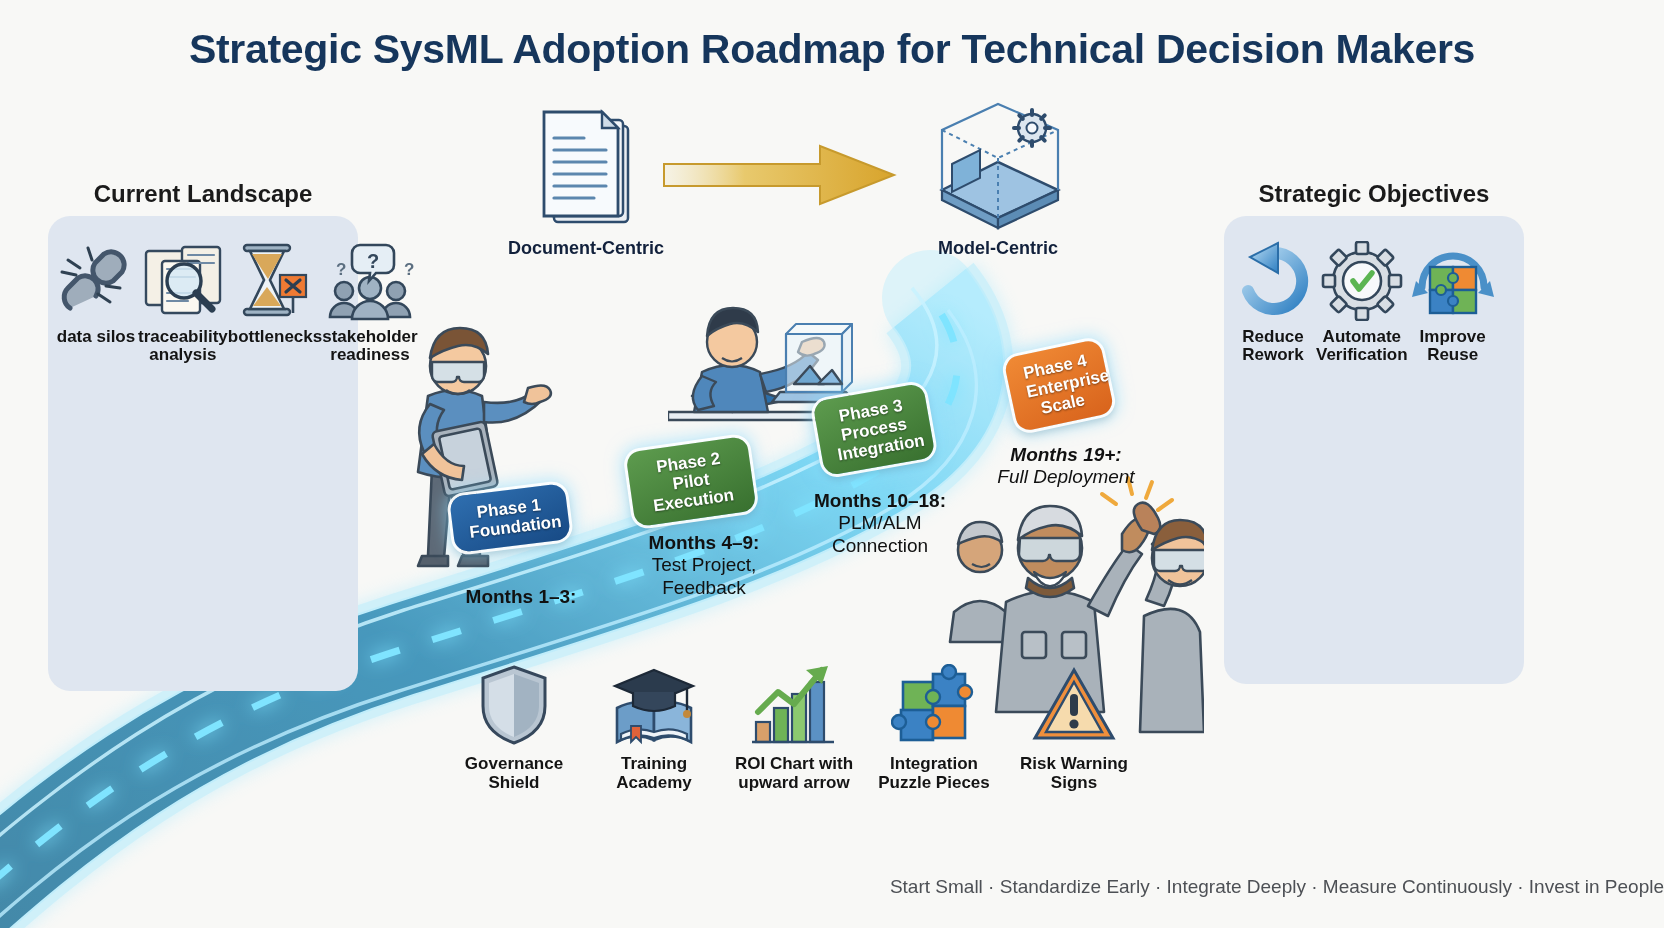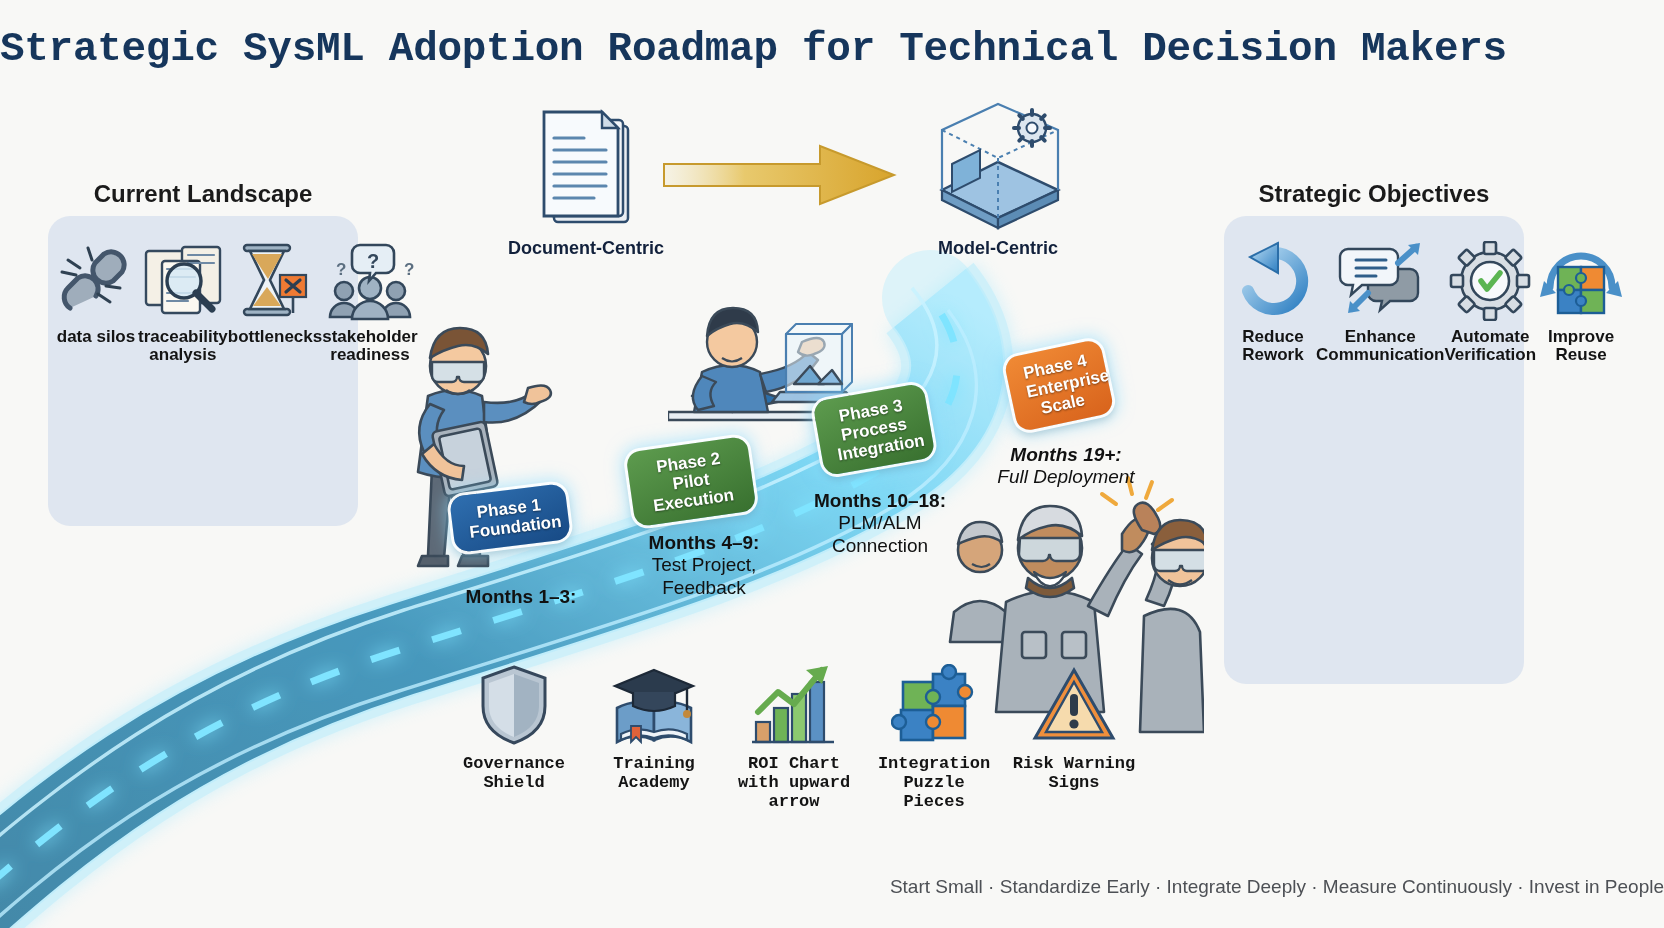--- a/index.html
+++ b/index.html
@@ -8,31 +8,32 @@
     font-family: "Liberation Sans", sans-serif;
     background: #f7f7f5;
     position: relative;
     overflow: hidden;
   }
   #canvas { position: absolute; inset: 0; background: #f8f8f6; }
 
   
   .title {
     position: absolute; top: 26px; left: 0; width: 100%;
+    text-align: center;
     font-size: 41px; font-weight: bold;
-    color: #16365c; letter-spacing: -0.3px; font-family: Liberation Mono, monospace;
+    color: #16365c; letter-spacing: -0.3px;
   }
 
   
   .panel {
     position: absolute;
     background: #dfe6f0;
     border-radius: 22px;
   }
-  .panel-left  { left: 48px;  top: 216px; width: 310px; height: 310px; }
+  .panel-left  { left: 48px;  top: 216px; width: 310px; height: 475px; }
   .panel-right { left: 1224px; top: 216px; width: 300px; height: 468px; }
   .panel-title {
     position: absolute; width: 100%; text-align: center;
     font-size: 24px; font-weight: bold; color: #1a1a1a;
     top: -36px; left: 0;
   }
   .panel-grid {
     position: absolute; inset: 12px 6px 6px 6px;
     display: grid; grid-template-columns: 1fr 1fr 1fr 1fr;
     grid-template-rows: 1fr 1fr;
@@ -81,21 +82,21 @@
   .tl .hd { font-size: 19px; font-weight: bold; line-height: 1.18; }
   .tl .sb { font-size: 19px; font-weight: normal; line-height: 1.18; }
   #tl-1 { left: 446px; top: 586px; width: 150px; }
   #tl-2 { left: 634px; top: 532px; width: 140px; }
   #tl-3 { left: 806px; top: 490px; width: 148px; }
   #tl-4 { left: 986px; top: 444px; width: 160px; font-style: italic; }
 
   
   #icon-row {
     position: absolute; left: 448px; top: 664px; width: 692px;
-    display: flex; justify-content: space-between; align-items: flex-start; font-family: Liberation Mono, monospace;
+    display: flex; justify-content: space-between; align-items: flex-start;
   }
   .ic { width: 132px; display: flex; flex-direction: column; align-items: center; }
   .ic .glyph { height: 82px; display: flex; align-items: flex-end; justify-content: center; }
   .ic .cap {
     margin-top: 8px; font-size: 17px; font-weight: bold; color: #141414;
     text-align: center; line-height: 1.12;
   }
 
   
   .footer {
@@ -305,38 +306,20 @@
                   <stop offset="100%" stop-color="#2e7fc2"></stop>
             </linearGradient>
               </defs>
             <path d="M44 12 a28 28 0 1 1-26 38" fill="none" stroke="url(#g1)" stroke-width="12" stroke-linecap="round"></path>
             <path d="M48 2 L20 16 L48 32 Z" fill="url(#g1)" stroke="#2b6ea8" stroke-width="2"></path>
           </svg>
         </div>
         <div class="cap">Reduce Rework</div>
       </div>
 
-      <div class="panel-cell">
-        <div class="glyph">
-          <svg width="92" height="80" viewBox="0 0 92 80">
-            <path d="M42 28 h34 a8 8 0 0 1 8 8 v16 a8 8 0 0 1-8 8 h-20 l-10 9 l2-9 h-6 a8 8 0 0 1-8-8 v-16 a8 8 0 0 1 8-8 z" fill="#8f9ba5" stroke="#33475b" stroke-width="2.4"></path>
-            <path d="M14 8 h42 a8 8 0 0 1 8 8 v20 a8 8 0 0 1-8 8 h-28 l-11 10 l2-10 h-5 a8 8 0 0 1-8-8 v-20 a8 8 0 0 1 8-8 z" fill="#f2f6fa" stroke="#33475b" stroke-width="2.4"></path>
-            <g stroke="#2f5e8a" stroke-width="3" stroke-linecap="round">
-              <line x1="22" y1="19" x2="52" y2="19"></line>
-                <line x1="22" y1="27" x2="52" y2="27"></line>
-                <line x1="22" y1="35" x2="42" y2="35"></line>
-            </g>
-            <path d="M64 22 L82 6" stroke="#4a90c8" stroke-width="6" stroke-linecap="round"></path>
-            <path d="M86 2 L74 4 L84 14 Z" fill="#4a90c8"></path>
-            <path d="M34 52 L18 68" stroke="#4a90c8" stroke-width="6" stroke-linecap="round"></path>
-            <path d="M14 72 L26 70 L16 60 Z" fill="#4a90c8"></path>
-          </svg>
-        </div>
-        <div class="cap">Enhance Communication</div>
-      </div>
 
       <div class="panel-cell">
         <div class="glyph">
           <svg width="86" height="80" viewBox="0 0 86 80">
             <g transform="translate(43,40)">
               <g fill="#d8dee4" stroke="#33475b" stroke-width="2.6">
                 <circle cx="0" cy="0" r="29"></circle>
               </g>
               <g fill="#d8dee4" stroke="#33475b" stroke-width="2.6">
                 <rect x="-6" y="-39" width="12" height="12" rx="2"></rect>

